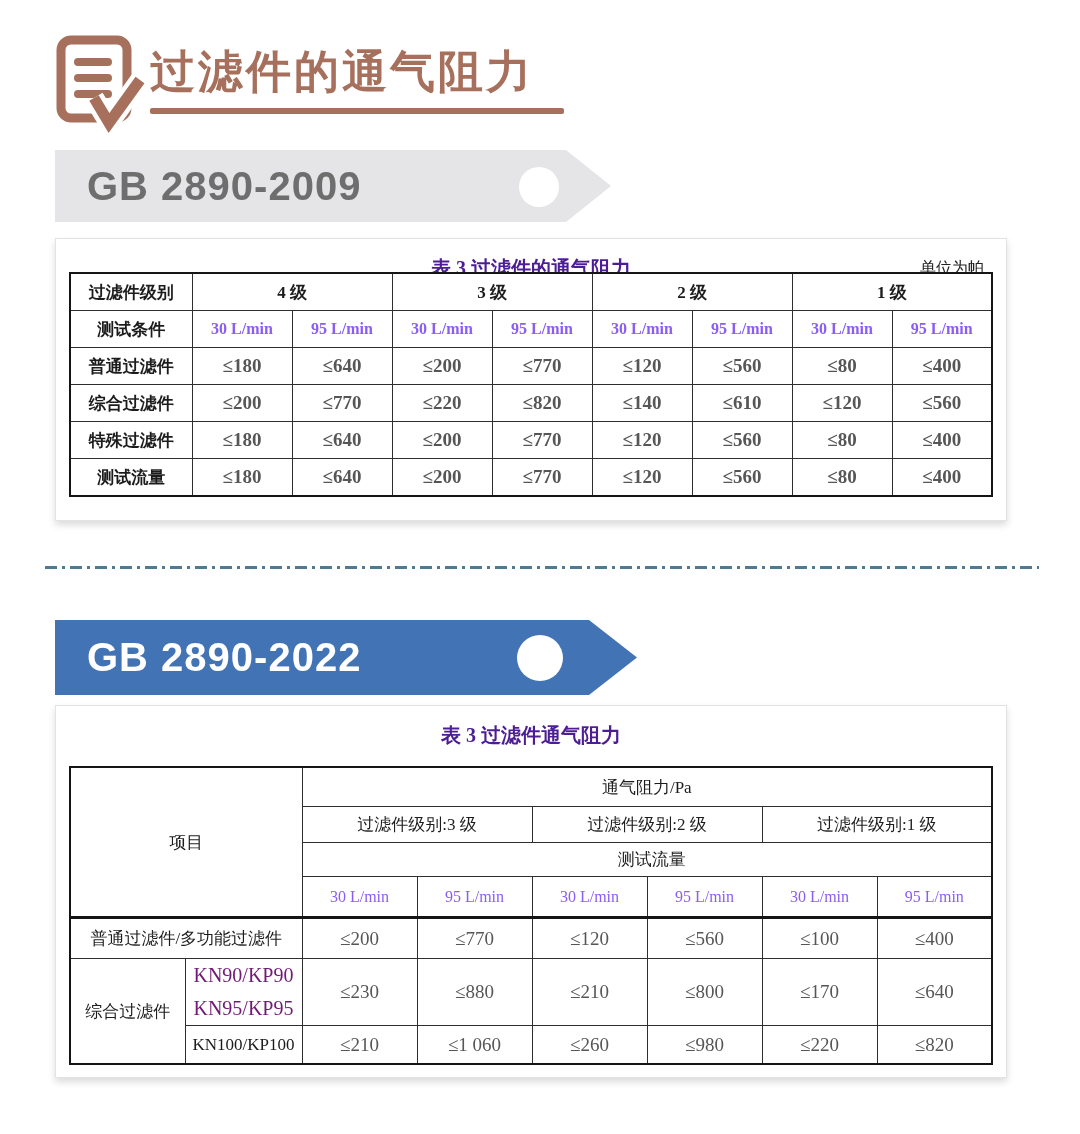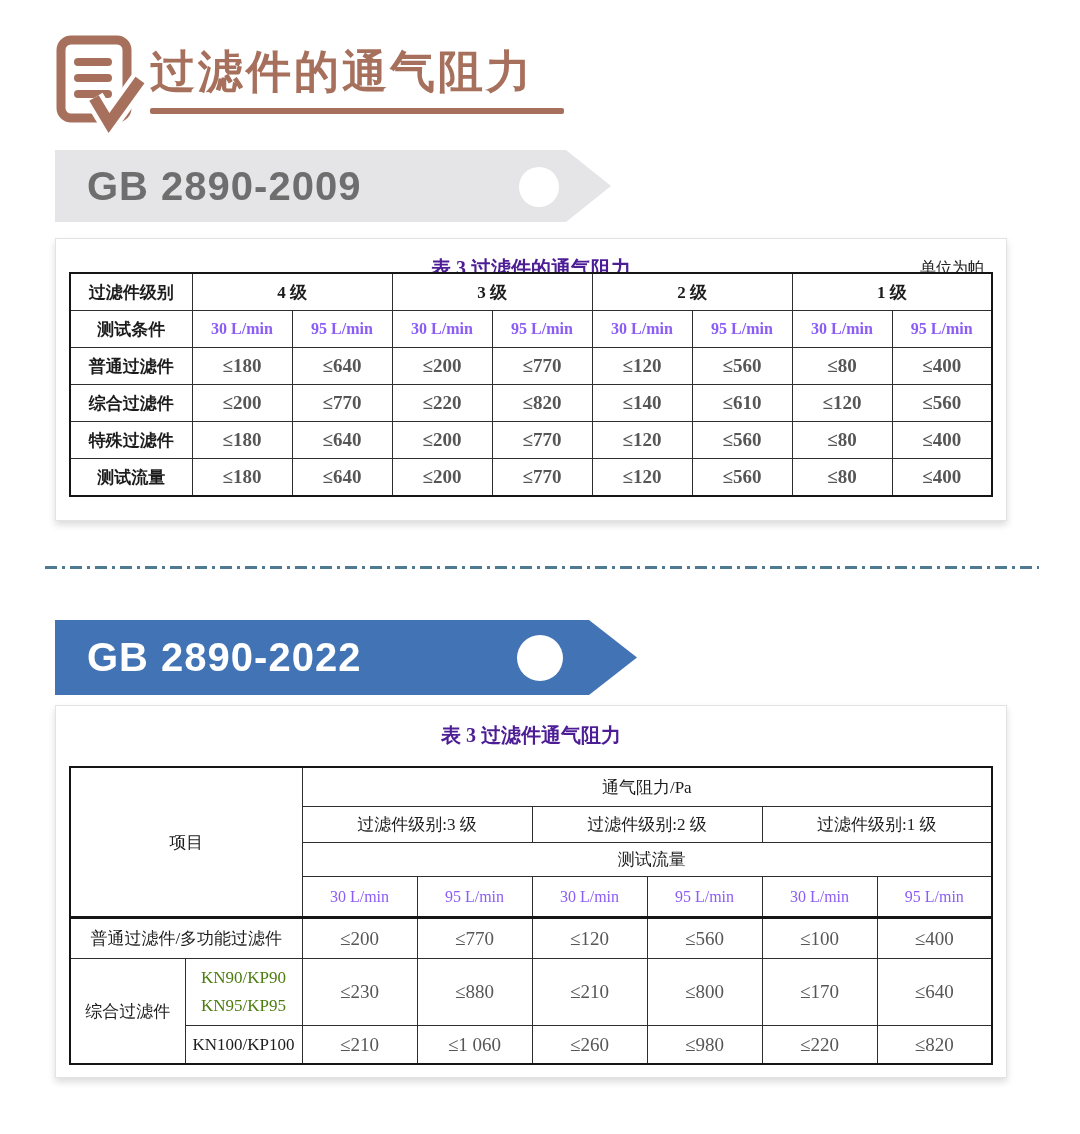--- a/index.html
+++ b/index.html
@@ -76,21 +76,21 @@
   td.fl { font-size:16px; color:#8b5cf6; }
   td.v  { font-size:19px; color:#565656; }
   .t2022 tr.r1 td { height:38px; }
   .t2022 tr.r2 td { height:35px; }
   .t2022 tr.r3 td { height:33px;padding-left:12px; }
   .t2022 tr.r4 td { height:39px; }
   .t2022 tr.ra td { height:39px; }
   .t2022 tr.rb td { height:66px; }
   .t2022 tr.rc td { height:37px; }
   .t2022 tr.thick td { border-top:3px solid #151515; }
-  .sub2 span { display:block; line-height:1.65; font-size:17px; color:#4d7c0f; }
+  .sub2 span { display:block; line-height:1.65; font-size:20px; color:#701a75; }
   td.sub1 { font-size:17px; color:#1c1c1c; }
 
   
   .divider {
     position:absolute; left:45px; top:566px; width:994px; height:3px;
     background:repeating-linear-gradient(90deg,
       var(--divider-blue,#4E7A94) 0 12px, transparent 12px 17px,
       var(--divider-blue,#4E7A94) 17px 20px, transparent 20px 25px);
   }
 </style>

